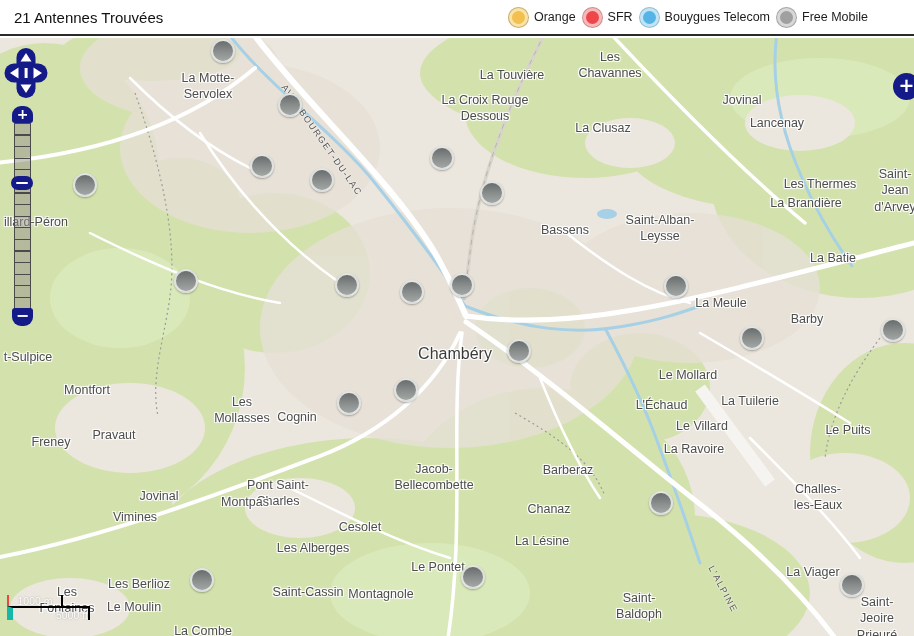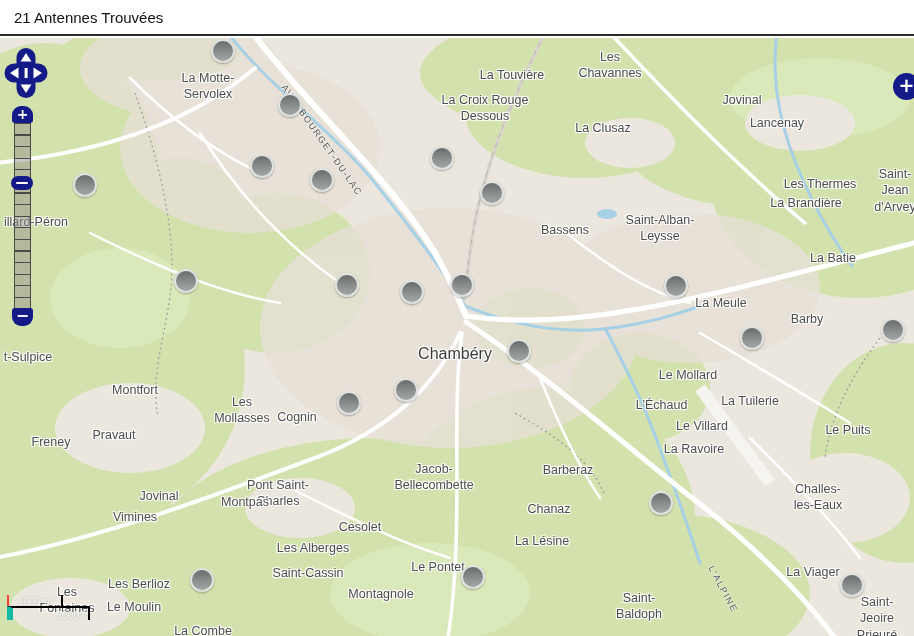--- a/index.html
+++ b/index.html
@@ -61,20 +61,38 @@
   .scale-bottom{width:83px;height:14px;border-left:6px solid #14b8a6;border-right:2px solid #000;
     border-top:2px solid #000;margin-top:-2px;text-align:right;line-height:15px;box-sizing:border-box;}
 </style>
 </head>
 <body>
 
 <div class="app">
 
   <div class="header">
     <div class="page-title">21 Antennes Trouvées</div>
+    <div class="legend" id="legend">
+        <div class="legend-item">
+          <span class="legend-dot" style="background: rgb(243, 191, 78); border: 3px solid rgb(250, 227, 166); box-shadow: rgb(201, 174, 110) 0px 0px 0px 1px;"></span>
+          <span class="legend-label">Orange</span>
+        </div>
+        <div class="legend-item">
+          <span class="legend-dot" style="background: rgb(238, 70, 75); border: 3px solid rgb(248, 185, 185); box-shadow: rgb(207, 141, 141) 0px 0px 0px 1px;"></span>
+          <span class="legend-label">SFR</span>
+        </div>
+        <div class="legend-item">
+          <span class="legend-dot" style="background: rgb(85, 180, 229); border: 3px solid rgb(195, 228, 244); box-shadow: rgb(147, 190, 210) 0px 0px 0px 1px;"></span>
+          <span class="legend-label">Bouygues Telecom</span>
+        </div>
+        <div class="legend-item">
+          <span class="legend-dot" style="background: rgb(160, 160, 160); border: 3px solid rgb(216, 216, 216); box-shadow: rgb(166, 166, 166) 0px 0px 0px 1px;"></span>
+          <span class="legend-label">Free Mobile</span>
+        </div>
+      </div>
   </div>
 
   <div class="map" id="map">
 
     <svg class="terrain" width="914" height="598" viewBox="0 0 914 598">
       <rect x="0" y="0" width="914" height="598" fill="#ece7de"></rect>
       <g fill="#d3e2ad">
         <ellipse cx="710" cy="35" rx="290" ry="80"></ellipse>
         <ellipse cx="585" cy="75" rx="120" ry="65"></ellipse>
         <ellipse cx="860" cy="140" rx="150" ry="120"></ellipse>
@@ -168,21 +186,21 @@
         <div class="map-label" style="left: 36px; top: 184px;">illard-Péron</div>
         <div class="map-label" style="left: 565px; top: 192px;">Bassens</div>
         <div class="map-label" style="left: 660px; top: 190px;">Saint-Alban-
 Leysse</div>
         <div class="map-label" style="left: 833px; top: 220px;">La Batie</div>
         <div class="map-label" style="left: 721px; top: 265px;">La Meule</div>
         <div class="map-label" style="left: 807px; top: 281px;">Barby</div>
         <div class="map-label" style="left: 28px; top: 319px;">t-Sulpice</div>
         <div class="map-label big" style="left: 455px; top: 316px;">Chambéry</div>
         <div class="map-label" style="left: 688px; top: 337px;">Le Mollard</div>
-        <div class="map-label" style="left: 87px; top: 352px; margin-left: 48px;">Montfort</div>
+        <div class="map-label" style="left: 87px; top: 352px;">Montfort</div>
         <div class="map-label" style="left: 750px; top: 363px;">La Tuilerie</div>
         <div class="map-label" style="left: 656px; top: 367px; padding-left: 11px;">L'Échaud</div>
         <div class="map-label" style="left: 242px; top: 372px;">Les
 Mollasses</div>
         <div class="map-label" style="left: 297px; top: 379px;">Cognin</div>
         <div class="map-label" style="left: 702px; top: 388px;">Le Villard</div>
         <div class="map-label" style="left: 848px; top: 392px;">Le Puits</div>
         <div class="map-label" style="left: 114px; top: 397px;">Pravaut</div>
         <div class="map-label" style="left: 51px; top: 404px;">Freney</div>
         <div class="map-label" style="left: 694px; top: 411px;">La Ravoire</div>
@@ -196,21 +214,21 @@
 les-Eaux</div>
         <div class="map-label" style="left: 213px; top: 464px; margin-left: 32px;">Montpas</div>
         <div class="map-label" style="left: 549px; top: 471px;">Chanaz</div>
         <div class="map-label" style="left: 135px; top: 479px;">Vimines</div>
         <div class="map-label" style="left: 352px; top: 489px; padding-left: 16px;">Cesolet</div>
         <div class="map-label" style="left: 542px; top: 503px;">La Lésine</div>
         <div class="map-label" style="left: 313px; top: 510px;">Les Alberges</div>
         <div class="map-label" style="left: 438px; top: 529px;">Le Pontet</div>
         <div class="map-label" style="left: 813px; top: 534px;">La Viager</div>
         <div class="map-label" style="left: 139px; top: 546px;">Les Berlioz</div>
-        <div class="map-label" style="left: 300px; top: 535px; padding-left: 16px;">Saint-Cassin</div>
+        <div class="map-label" style="left: 300px; top: 554px; padding-left: 16px;">Saint-Cassin</div>
         <div class="map-label" style="left: 381px; top: 556px;">Montagnole</div>
         <div class="map-label" style="left: 67px; top: 562px;">Les
 Fontaines</div>
         <div class="map-label" style="left: 639px; top: 568px;">Saint-
 Baldoph</div>
         <div class="map-label" style="left: 134px; top: 569px;">Le Moulin</div>
         <div class="map-label" style="left: 877px; top: 580px;">Saint-Jeoire
 Prieuré</div>
         <div class="map-label" style="left: 203px; top: 593px;">La Combe</div>
       </div>

